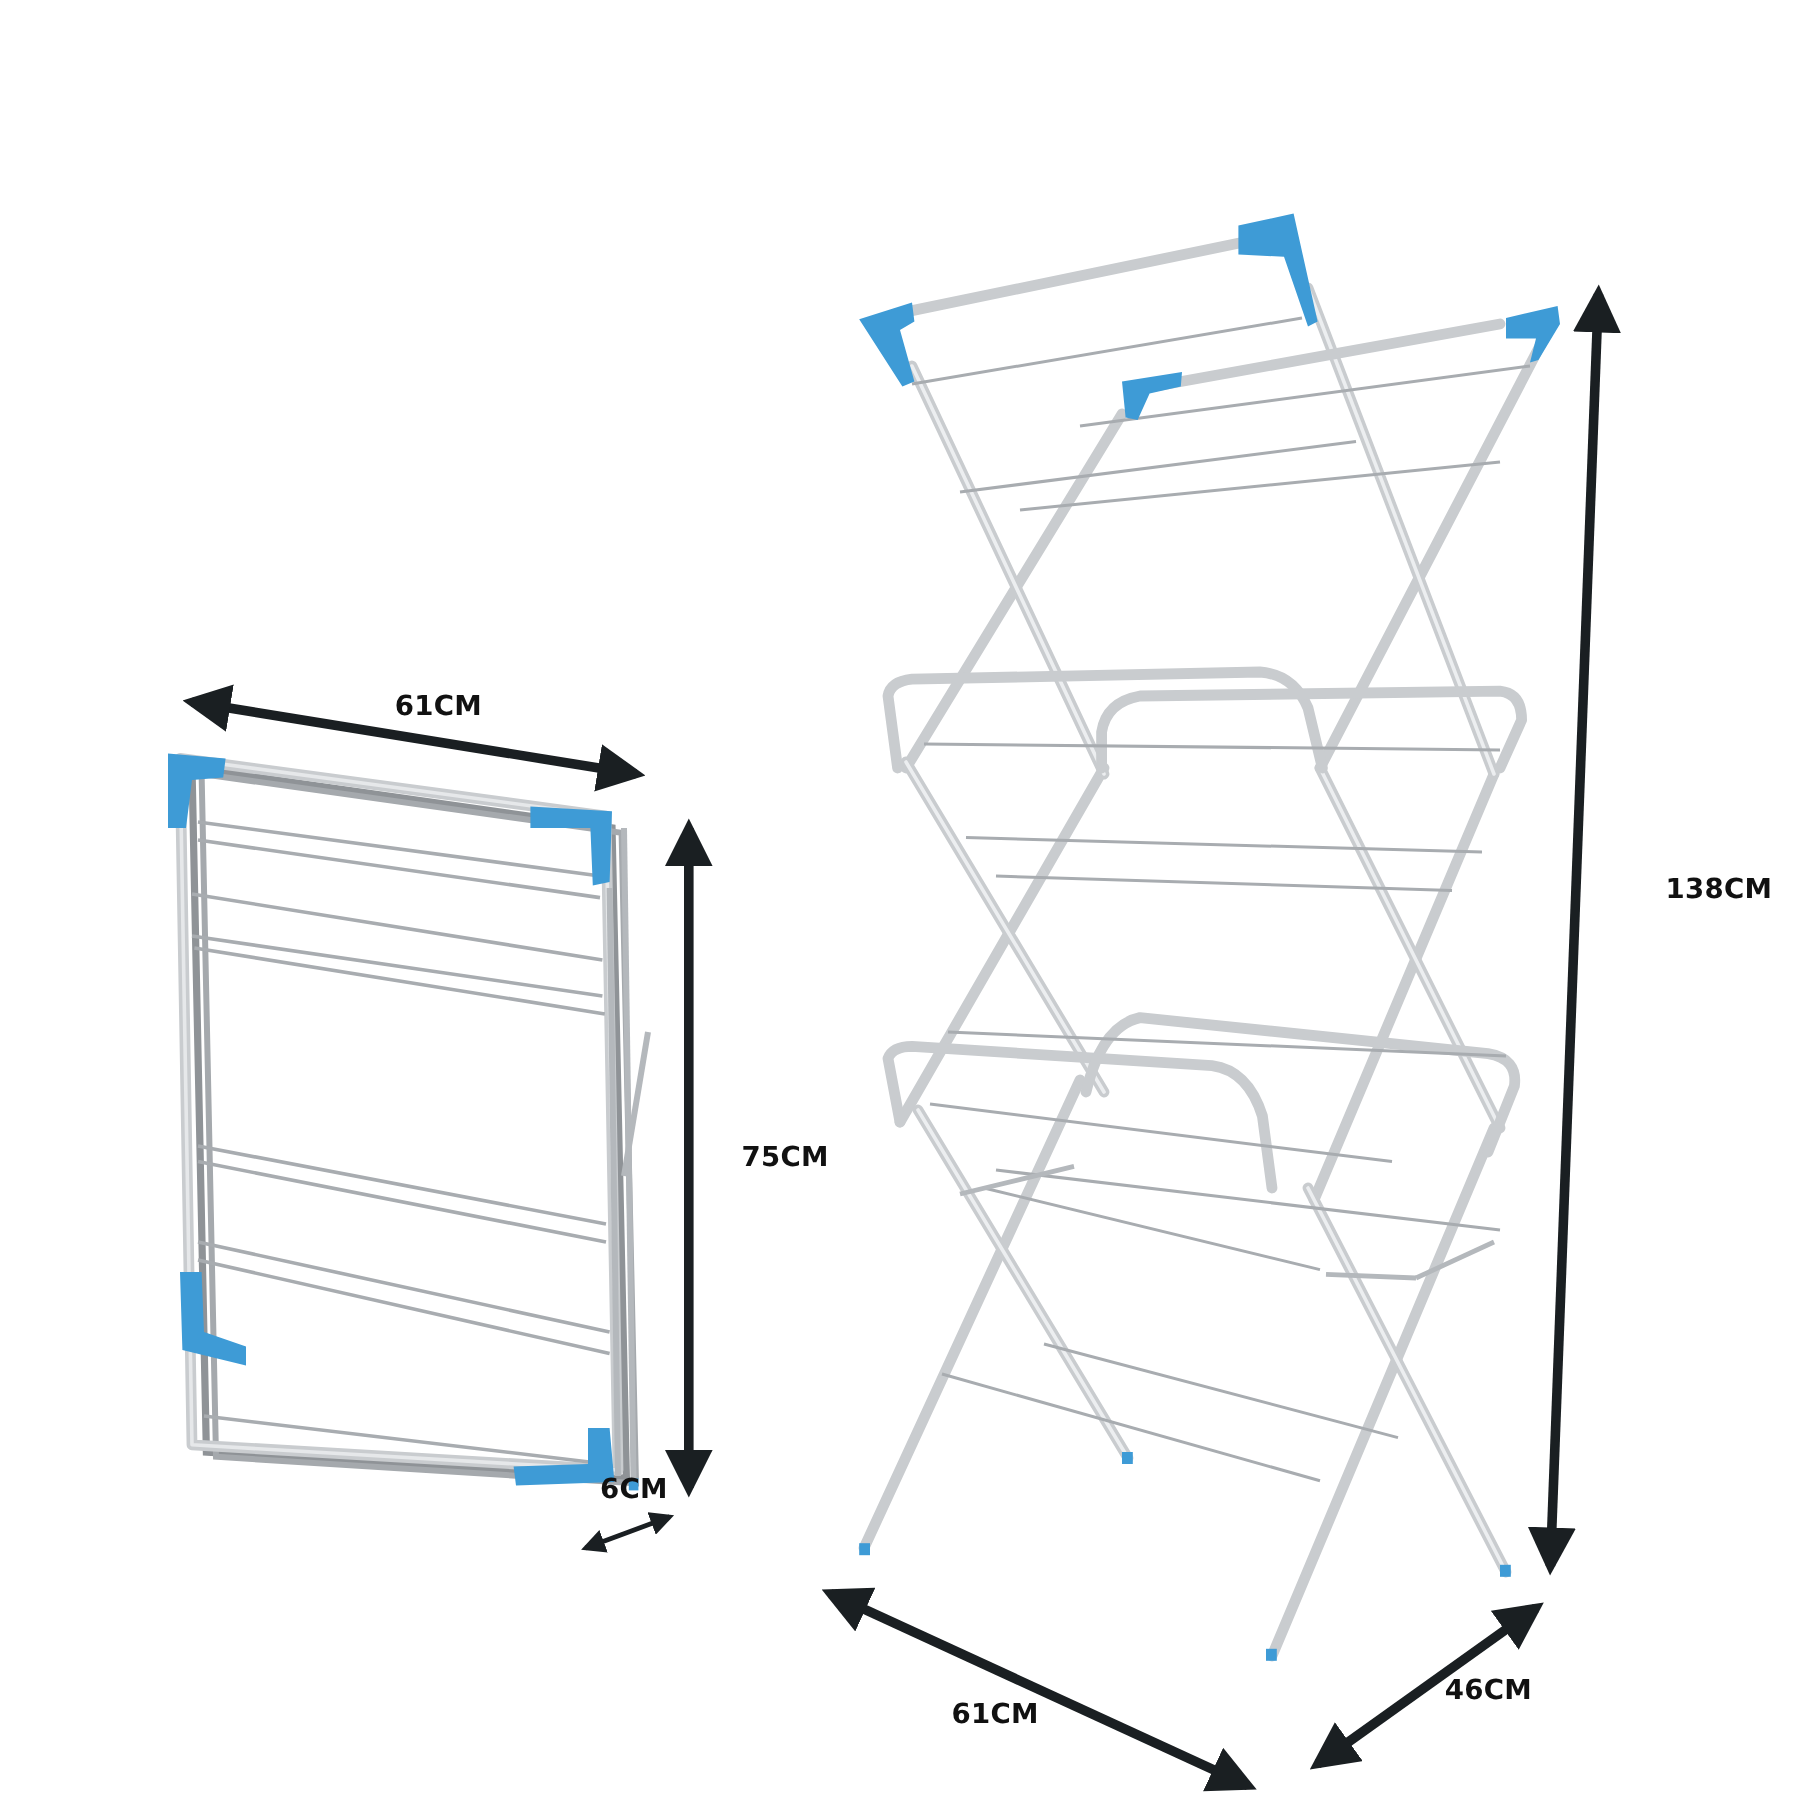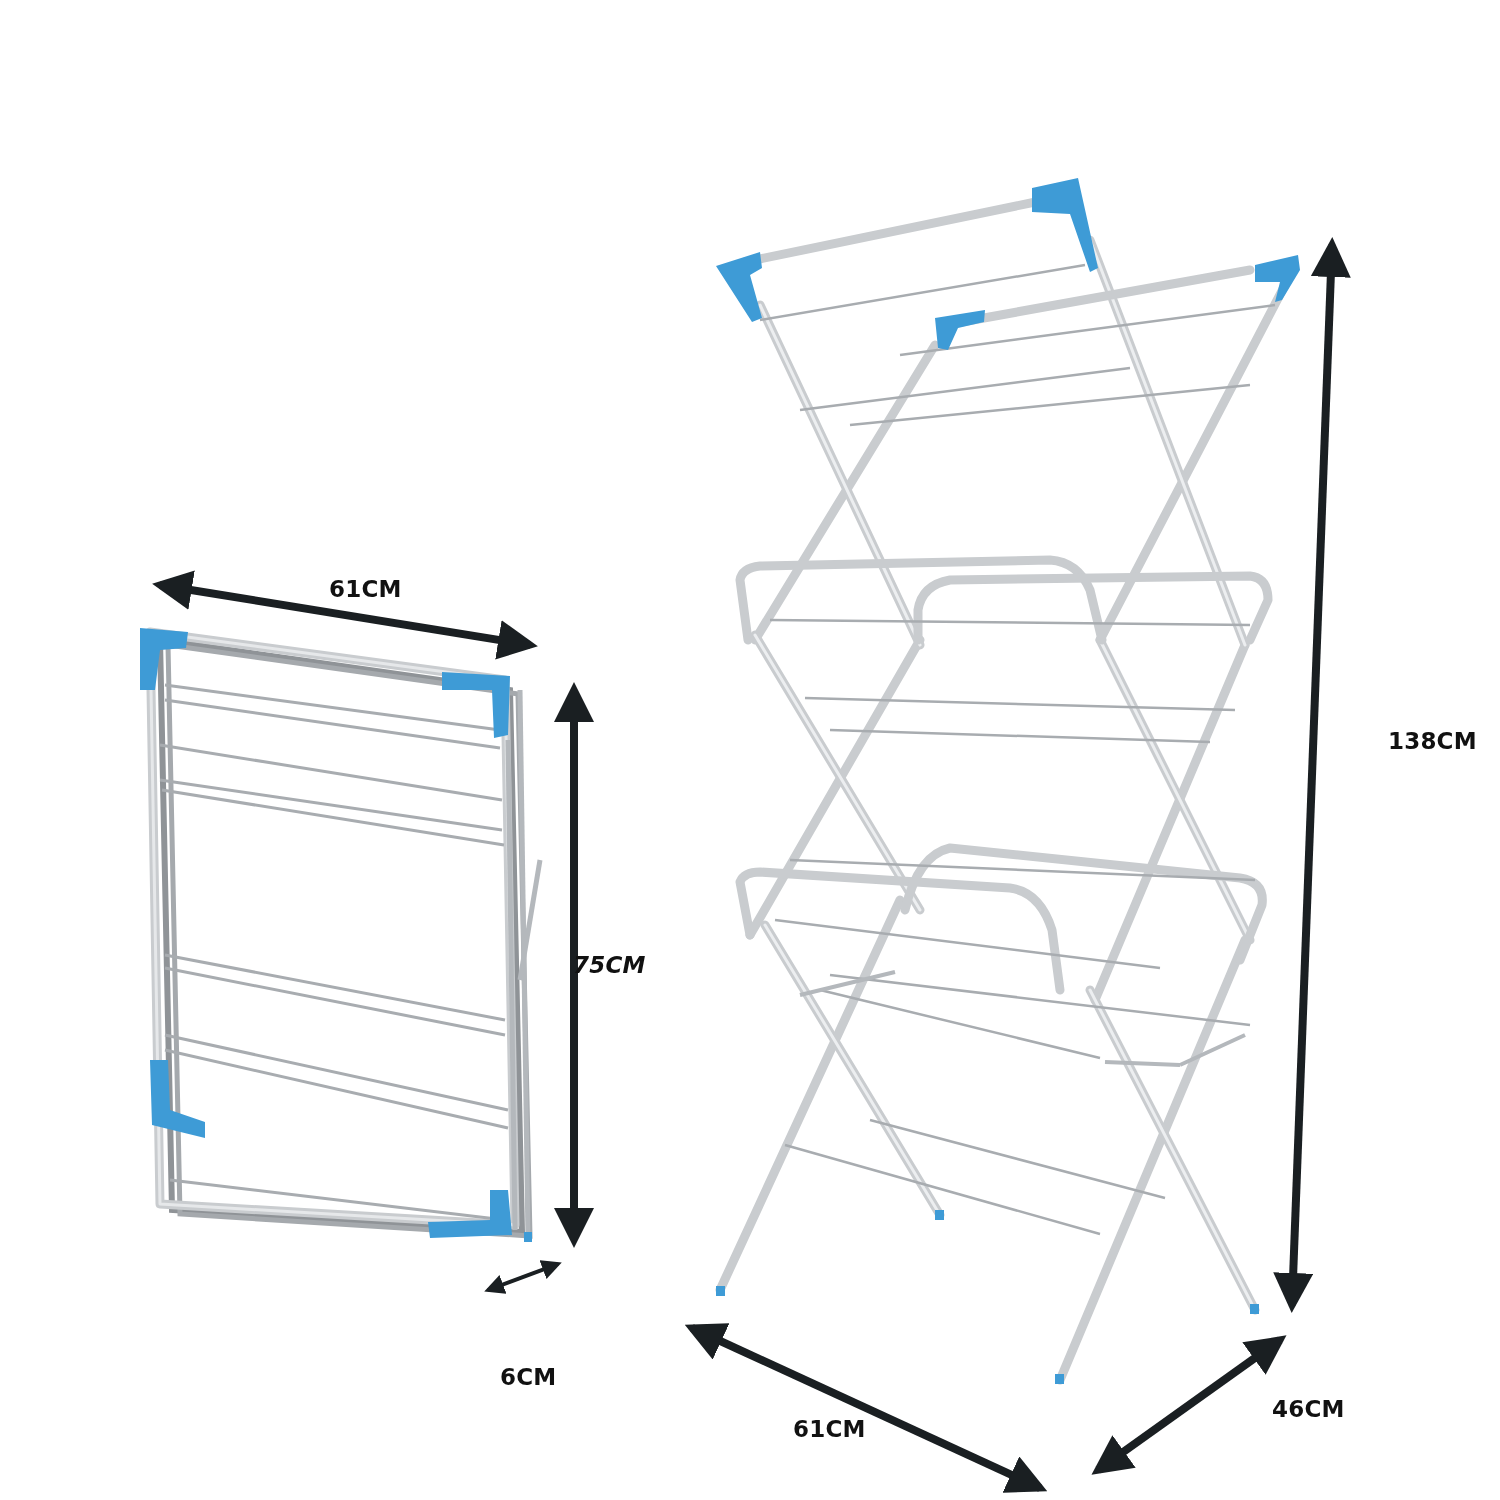--- a/index.html
+++ b/index.html
@@ -148,18 +148,18 @@
         <rect x="1055" y="1374" width="9" height="10"></rect>
       </g>
     </g>
 
     <line x1="1332" y1="245" x2="1292" y2="1305" stroke="#1a1f22" stroke-width="8" marker-start="url(#ah)" marker-end="url(#ah)"></line>
     <line x1="692" y1="1328" x2="1040" y2="1488" stroke="#1a1f22" stroke-width="8" marker-start="url(#ah)" marker-end="url(#ah)"></line>
     <line x1="1098" y1="1470" x2="1280" y2="1340" stroke="#1a1f22" stroke-width="8" marker-start="url(#ah)" marker-end="url(#ah)"></line>
   </svg>
 
   <div class="dim-label" style="left:329px; top:576px;">61CM</div>
-  <div class="dim-label" style="left:573px; top:952px;font-style:italic;">75CM</div>
-  <div class="dim-label" style="left:500px; top:1364px;text-align:center;">6CM</div>
+  <div class="dim-label" style="left:618px; top:952px;">75CM</div>
+  <div class="dim-label" style="left:500px; top:1228px;text-align:center;">6CM</div>
   <div class="dim-label" style="left:1388px; top:728px;">138CM</div>
   <div class="dim-label" style="left:793px; top:1416px;">61CM</div>
-  <div class="dim-label" style="left:1272px; top:1396px;">46CM</div>
+  <div class="dim-label" style="left:1204px; top:1396px;">46CM</div>
 </div>
 
 </body></html>

